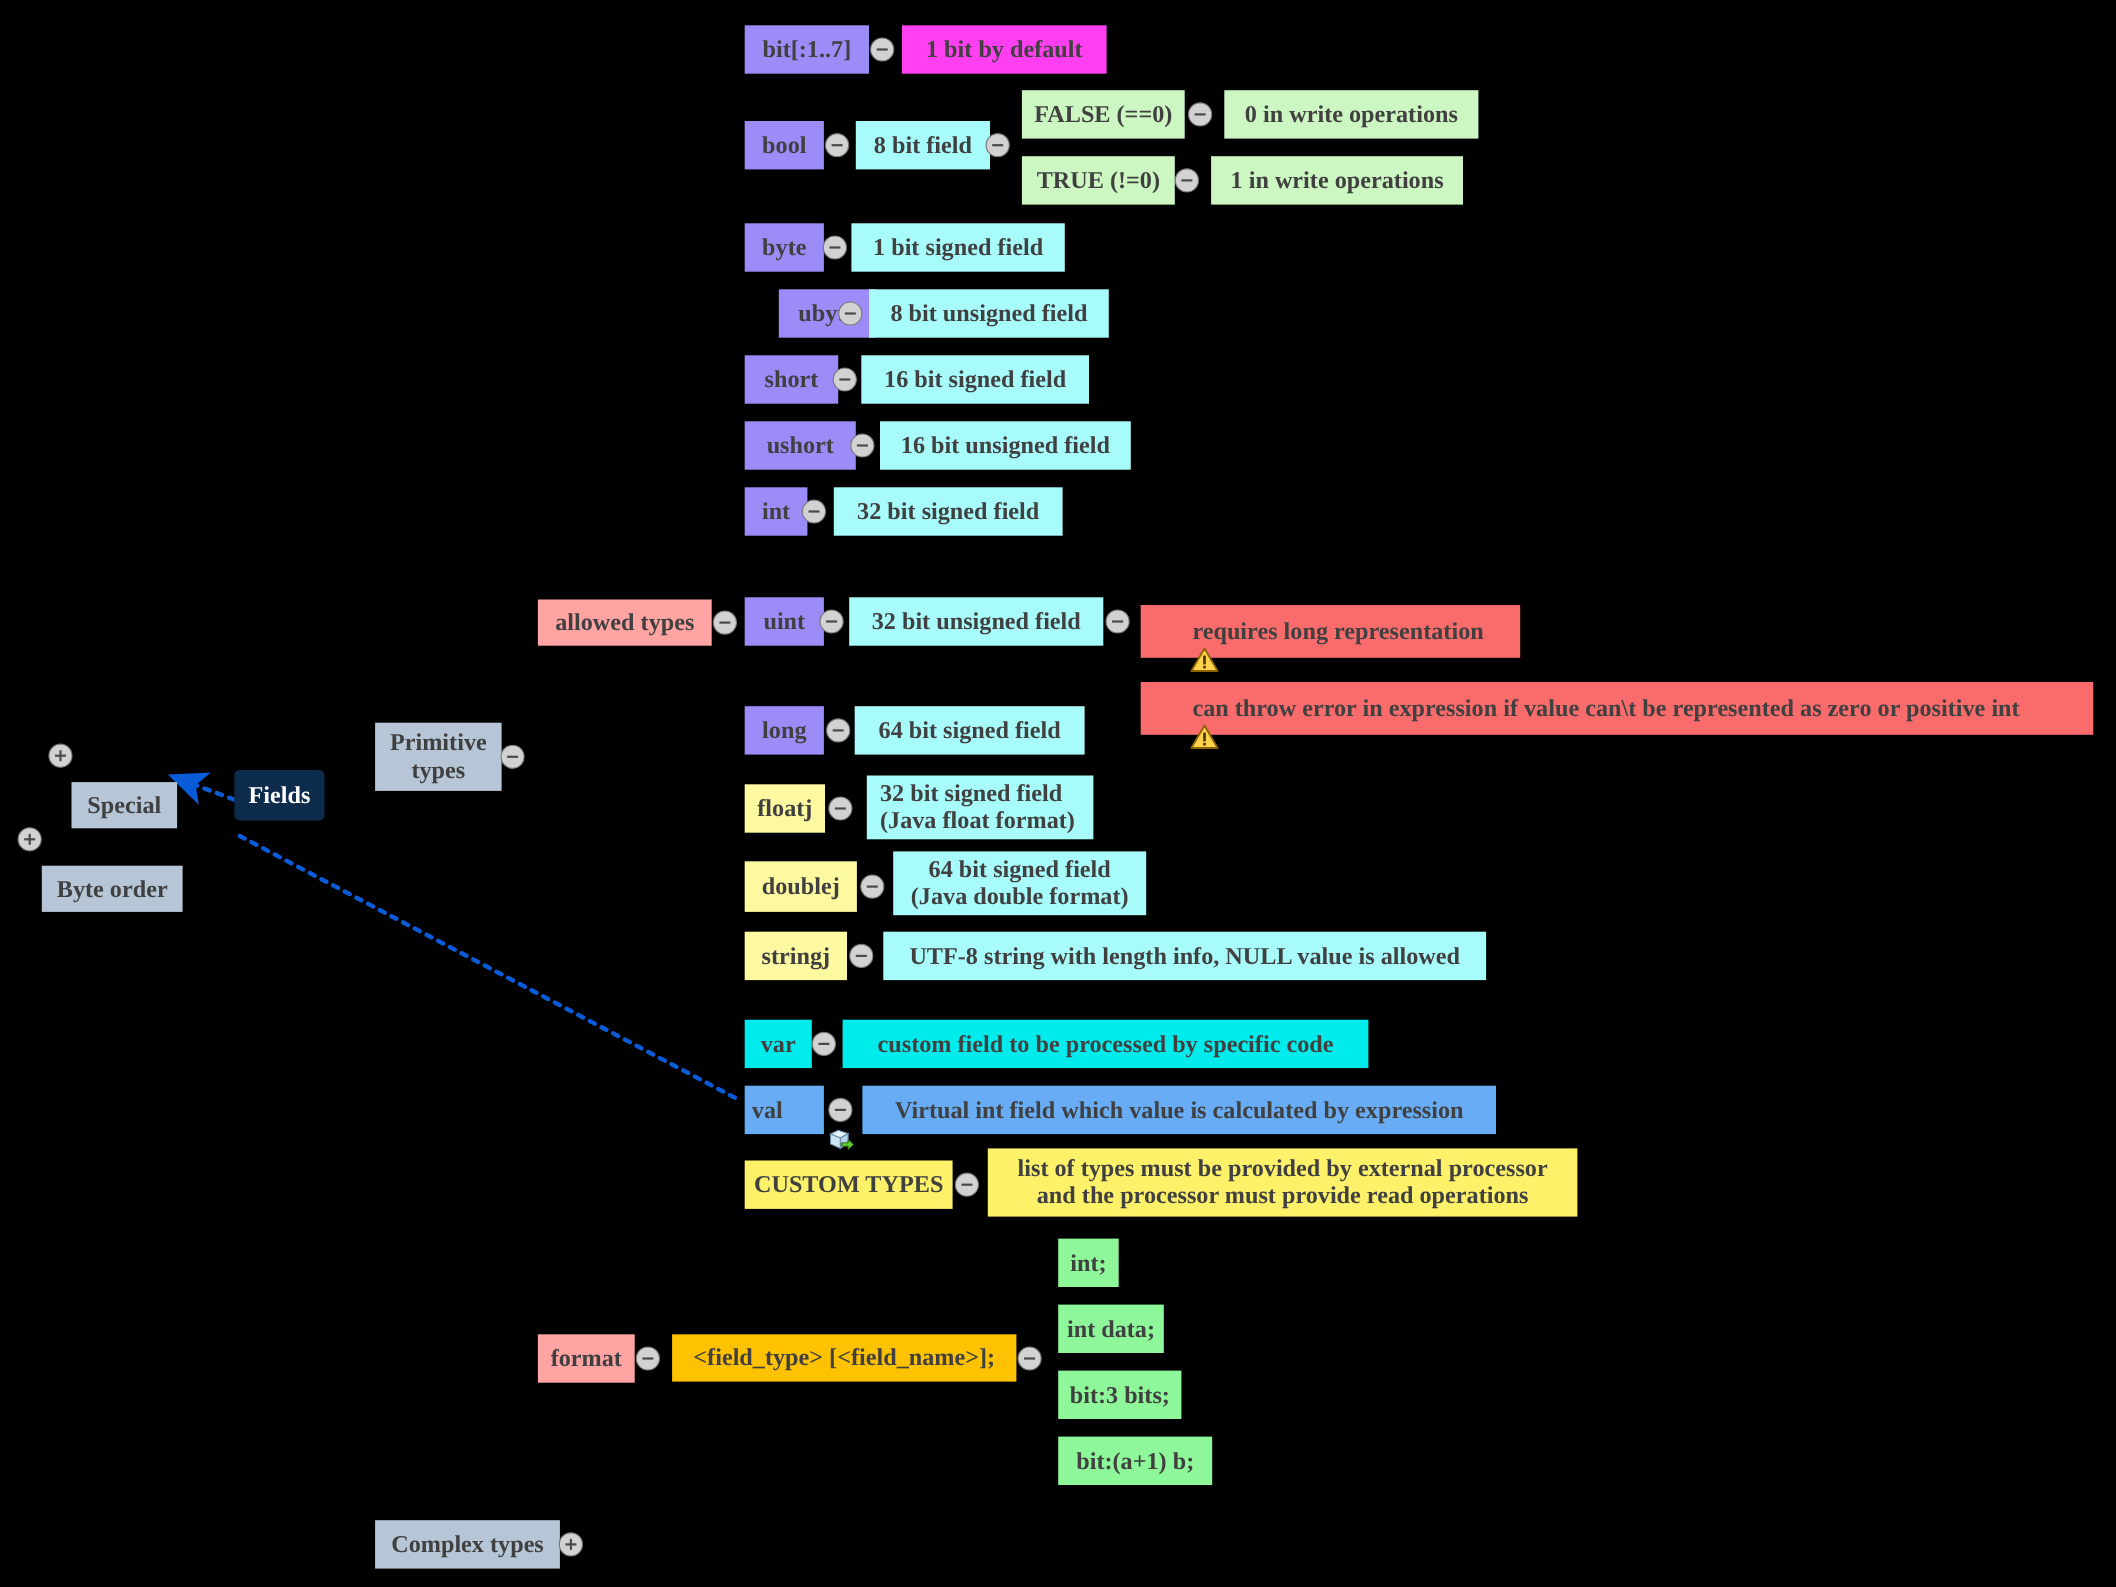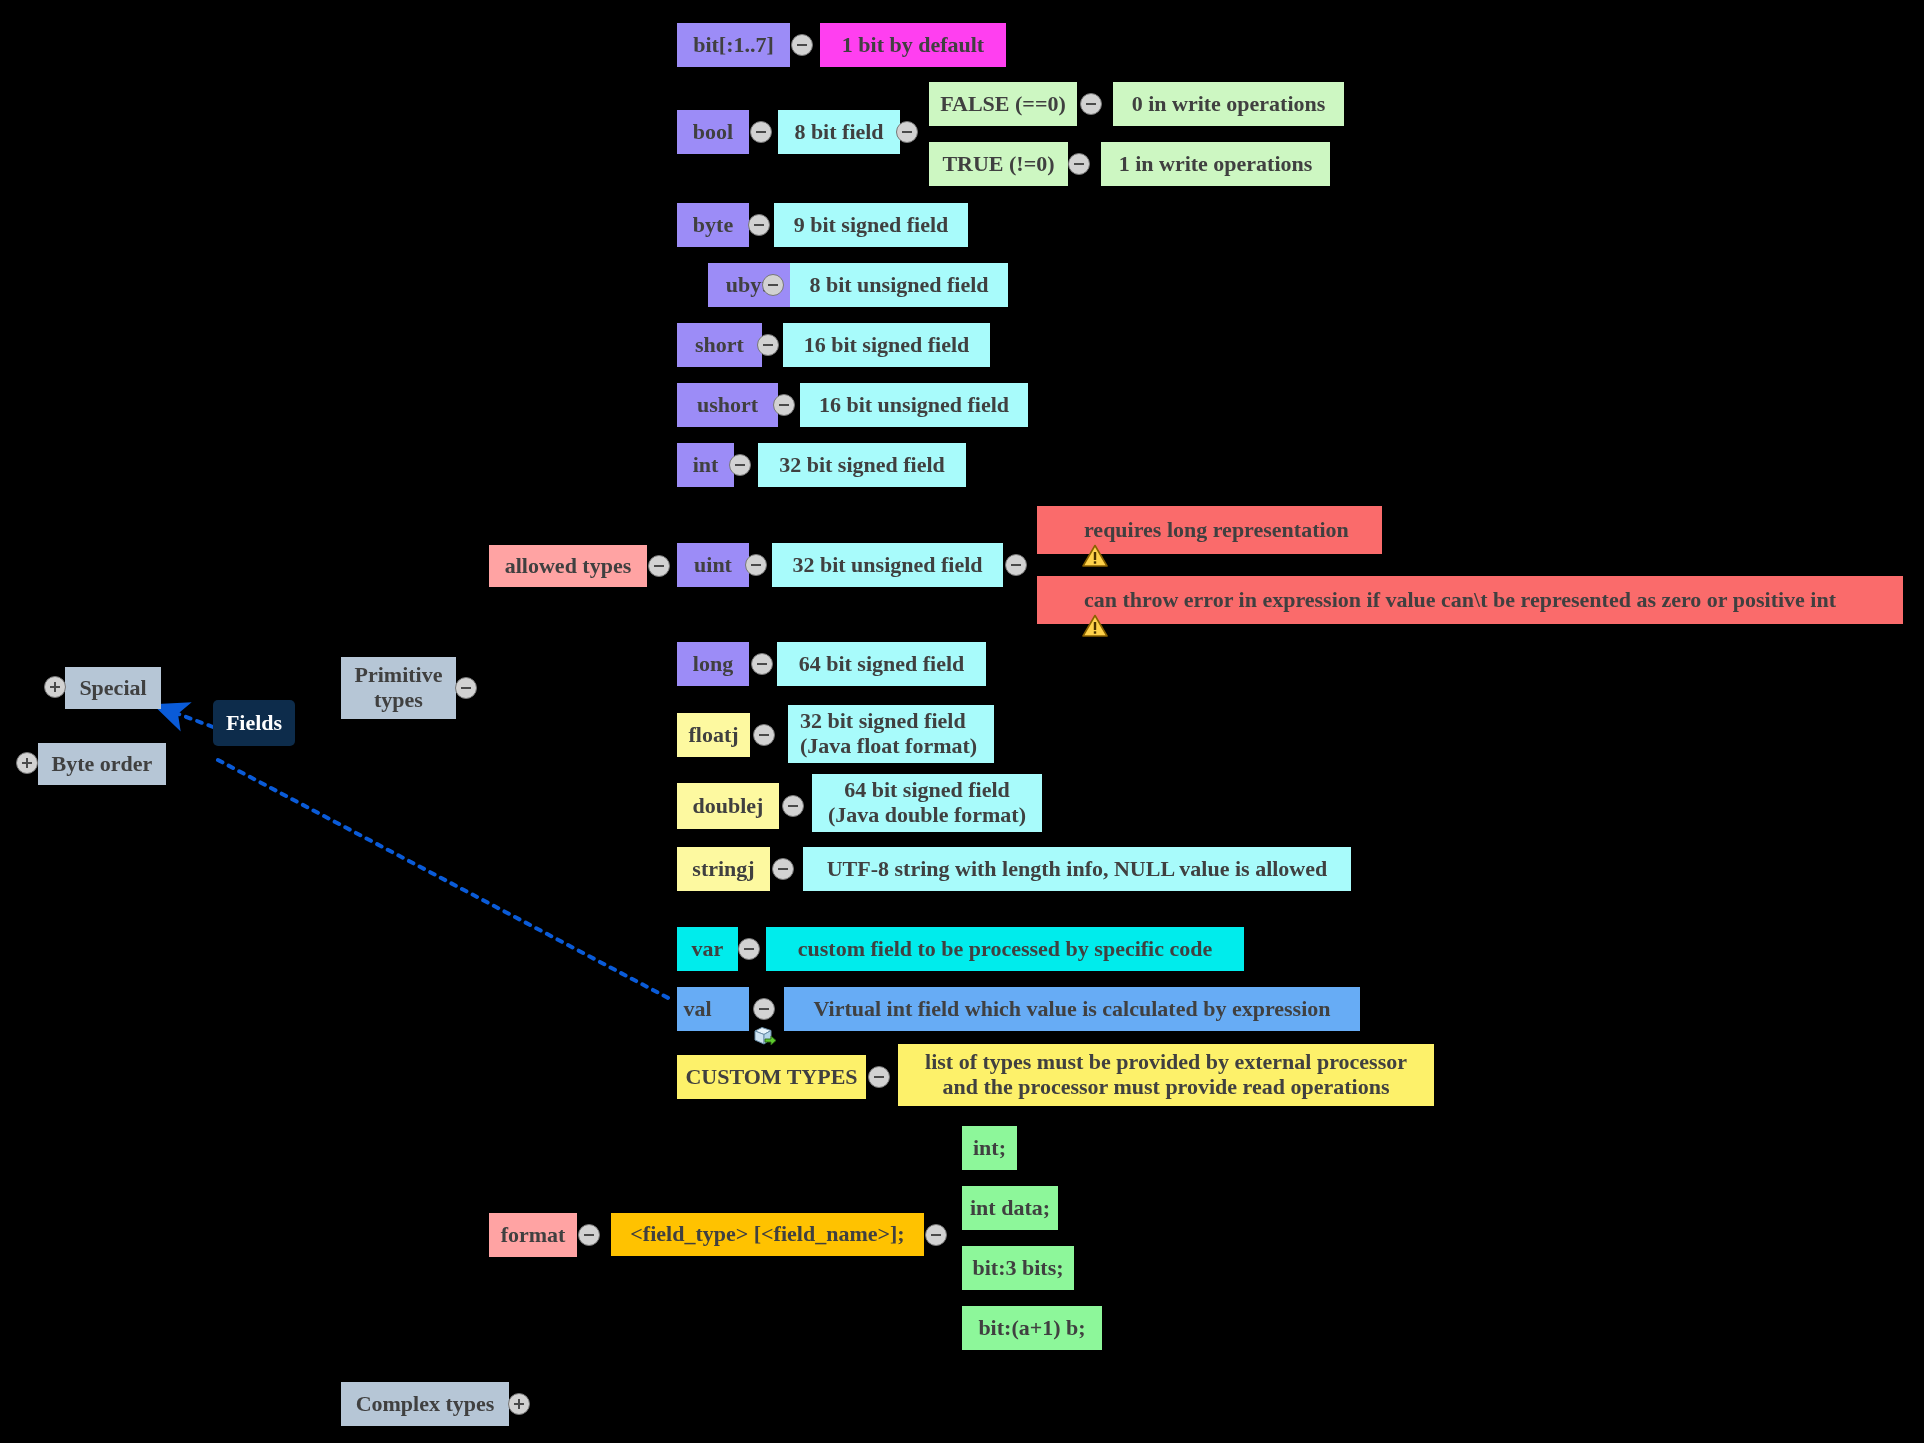--- a/index.html
+++ b/index.html
@@ -33,21 +33,21 @@
     align-items: center;
     justify-content: center;
     box-sizing: border-box;
     font-weight: bold;
     color: #404040;
     line-height: 1.12;
     text-align: center;
     white-space: pre;
     padding: 3px 12px;
   }
-  .node.left  { justify-content: flex-start; }
+  .node.left  { justify-content: flex-start; margin-top: 44px; }
   .collapse {
     position: absolute;
     width: 22px;
     height: 22px;
     border-radius: 50%;
     background: #d2d2d2;
     border: 1px solid #777777;
     box-sizing: border-box;
     display: flex;
     align-items: center;
@@ -190,21 +190,21 @@
     <span>1 in write operations</span>
   </div>
 
   <div class="node" style="left:677px; top:203px; width:72px; height:44px; background:#9c8cf7; font-size:22px;">
     <span>byte</span>
   </div>
   <div class="collapse" style="left:748px; top:214px;">
     <span class="bar-h"></span>
   </div>
   <div class="node" style="left:774px; top:203px; width:194px; height:44px; background:#a8fbfb; font-size:22px;">
-    <span>9 bit signed field</span>
+    <span>1 bit signed field</span>
   </div>
 
   <div class="node" style="left:708px; top:263px; width:88px; height:44px; background:#9c8cf7; font-size:22px;">
     <span>ubyte</span>
   </div>
   <div class="collapse" style="left:762px; top:274px;">
     <span class="bar-h"></span>
   </div>
   <div class="node" style="left:790px; top:263px; width:218px; height:44px; background:#a8fbfb; font-size:22px;font-family:Liberation Serif, serif;">
     <span>8 bit unsigned field</span>

